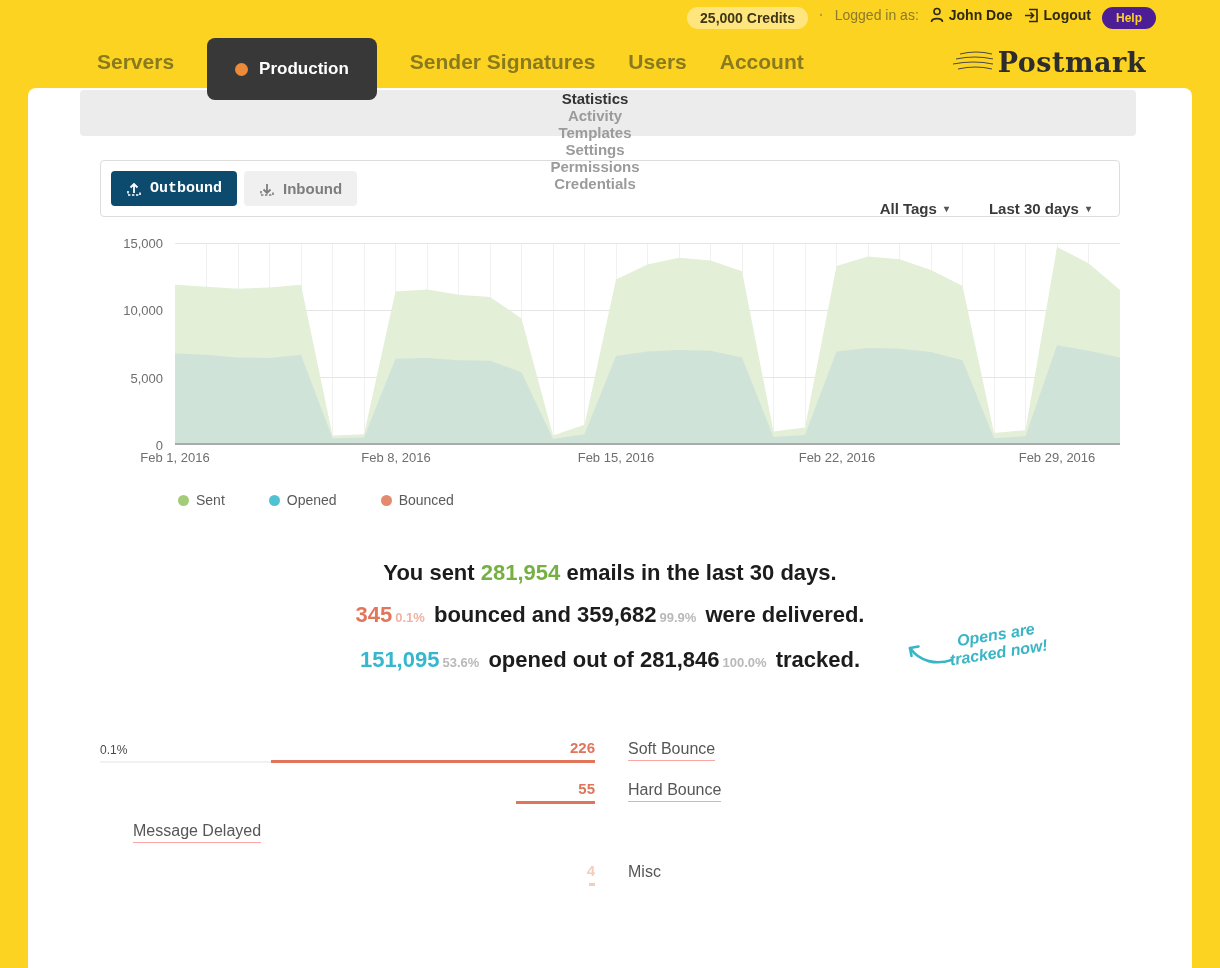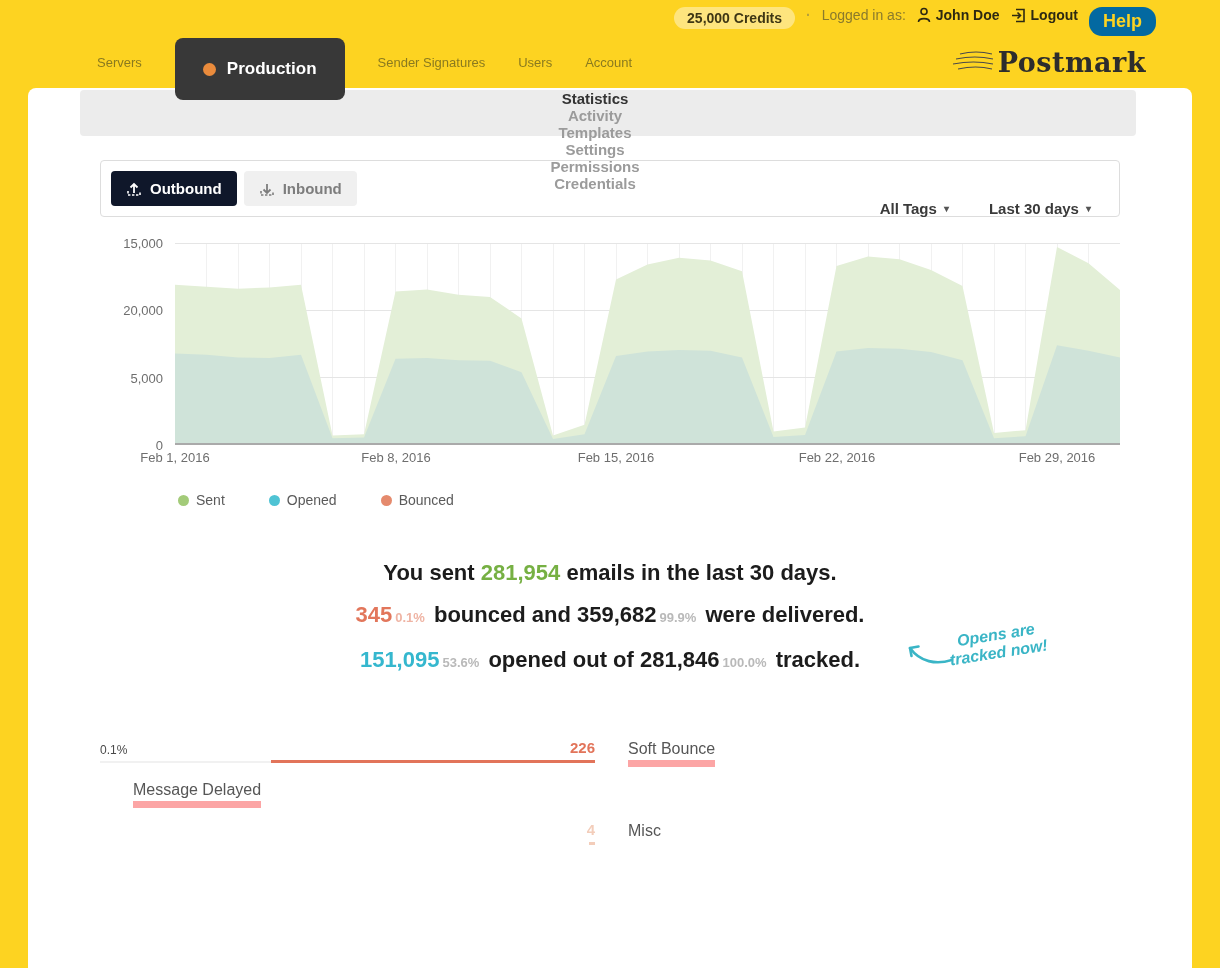--- a/index.html
+++ b/index.html
@@ -15,31 +15,31 @@
   }
   .credits-pill {
     background:rgba(255,255,255,0.42); border-radius:12px; padding:3px 13px;
     font-weight:bold; color:#3e3614; cursor:pointer;
   }
   .topbar .sep { color:#b5a03b; font-weight:bold; }
   .topbar .who { color:#8a7a2c; }
   .topbar .strong { font-weight:bold; color:#2e2912; cursor:pointer; }
   .topbar svg { display:block; }
   .help-pill {
-    background:#0369a1; color:#fdd321; font-weight:bold; border-radius:13px;
-    padding:4px 14px; cursor:pointer; font-size:18px;
+    background:#4c1d95; color:#fdd321; font-weight:bold; border-radius:13px;
+    padding:4px 14px; cursor:pointer; font-size:12px;
   }
   .iconrow { display:flex; align-items:center; gap:5px; }
   
   .mainnav {
     position:absolute; top:36px; left:0; right:0; height:52px; z-index:10;
     display:flex; align-items:center; padding-left:97px;
   }
   .navitem {
-    font-size:13px; font-weight:normal; color:#8a7a1f; cursor:pointer; margin-right:33px;
+    font-size:21px; font-weight:bold; color:#8a7a1f; cursor:pointer; margin-right:33px;
   }
   .nav-tab {
     background:#383838; border-radius:8px; height:62px; align-self:flex-start; margin-top:2px;
     display:flex; align-items:center; gap:11px; padding:0 28px; margin-left:0; margin-right:33px;
     color:#fff; font-size:17px; font-weight:bold; cursor:pointer; z-index:12;
   }
   .nav-tab .dot { width:13px; height:13px; border-radius:50%; background:#ea8b3c; }
   .brand { margin-left:auto; margin-right:74px; display:flex; align-items:center; gap:4px; cursor:pointer; }
   .brand-text {
     font-family:"DejaVu Serif", serif; font-weight:bold; font-size:27px; color:#2d2d2d;
@@ -57,21 +57,21 @@
   }
   .subnav-item { font-size:15px; font-weight:bold; color:#9b9b9b; margin-right:46px; cursor:pointer; }
   .subnav-item.active { color:#333; }
   
   .toolbar {
     margin:24px 72px 0 72px; height:57px; border:1px solid #ddd; border-radius:4px;
     display:flex; align-items:center; padding:0 10px; background:#fff;
   }
   .btn { display:flex; align-items:center; gap:8px; border-radius:4px; padding:9px 15px;
          font-size:15px; font-weight:bold; cursor:pointer; }
-  .btn-outbound { background:#0f172a; color:#fff; }
+  .btn-outbound { background:#0c4a6e; color:#fff;font-family:Liberation Mono, monospace; }
   .btn-inbound  { background:#f0f0f0; color:#7d7d7d; margin-left:7px; }
   .toolbar-right { margin-left:auto; display:flex; align-items:center; gap:40px; padding-right:18px; }
   .dropdown { font-size:15px; font-weight:bold; color:#3a3a3a; cursor:pointer; display:flex; align-items:center; gap:7px;margin-top:40px; }
   .caret { font-size:10px; color:#555; }
   
   .chart-area { margin:26px 72px 0 72px; display:flex; }
   .y-labels { width:75px; position:relative; height:202px; }
   .y-labels span { position:absolute; right:12px; font-size:13px; color:#6e6e6e; }
   #chart-svg { border-bottom:2px solid #aaa; display:block; }
   .x-labels { margin-left:147px; position:relative; height:22px; margin-top:5px; }
@@ -94,21 +94,21 @@
   }
   .annotation svg { position:absolute; left:0; top:2px; }
   
   .bounce { margin:54px 0 0 72px; }
   .bounce-row { display:flex; align-items:flex-start; height:22px; margin-bottom:19px; }
   .bar-cell { width:495px; position:relative; text-align:right; font-size:15px; font-weight:bold; line-height:20px; }
   .bar-cell .track { position:absolute; left:0; top:23px; width:100%; height:2px; background:#f1f1f1; }
   .bar-cell .bar { position:absolute; right:0; top:22px; height:3px; }
   .bar-cell .totpct { position:absolute; left:0; top:2px; font-size:12px; font-weight:normal; color:#494949; }
   .bounce-label { margin-left:33px; font-size:16px; color:#565656; line-height:21px; cursor:pointer;
-                  border-bottom:7px solid #fca5a5; padding-bottom:1px; }
+                  border-bottom:1px solid #fca5a5; padding-bottom:1px; }
   .bounce-label.nolink { border-bottom:none; cursor:default; }
 </style>
 </head>
 <body>
 
 <div class="topbar">
   <span class="credits-pill">25,000 Credits</span>
   <span class="sep">·</span>
   <span class="who">Logged in as:</span>
   <span class="iconrow">
@@ -182,21 +182,21 @@
       <span class="dropdown">
         <span>Last 30 days</span>
         <span class="caret">▾</span>
       </span>
     </span>
   </div>
 
   <div class="chart-area">
     <div class="y-labels" id="y-labels">
         <span style="top: -7px;">15,000</span>
-        <span style="top: 60px;">20,000</span>
+        <span style="top: 60px;">10,000</span>
         <span style="top: 128px;">5,000</span>
         <span style="top: 195px;">0</span>
       </div>
     <svg id="chart-svg" width="945" height="202">
         <line x1="31.5" y1="0" x2="31.5" y2="202" stroke="#f1f1f1" stroke-width="1" shape-rendering="crispEdges"></line>
         <line x1="63.0" y1="0" x2="63.0" y2="202" stroke="#f1f1f1" stroke-width="1" shape-rendering="crispEdges"></line>
         <line x1="94.5" y1="0" x2="94.5" y2="202" stroke="#f1f1f1" stroke-width="1" shape-rendering="crispEdges"></line>
         <line x1="126.0" y1="0" x2="126.0" y2="202" stroke="#f1f1f1" stroke-width="1" shape-rendering="crispEdges"></line>
         <line x1="157.5" y1="0" x2="157.5" y2="202" stroke="#f1f1f1" stroke-width="1" shape-rendering="crispEdges"></line>
         <line x1="189.0" y1="0" x2="189.0" y2="202" stroke="#f1f1f1" stroke-width="1" shape-rendering="crispEdges"></line>
@@ -275,20 +275,24 @@
       </div>
     </div>
   </div>
 
   <div class="bounce" id="bounce">
       <div class="bounce-row">
         <div class="bar-cell" style="color: rgb(226, 116, 90);"><div class="track"></div><span class="totpct">0.1%</span><span>226</span><div class="bar" style="background: rgb(226, 116, 90); width: 324px;"></div></div>
         <span class="bounce-label">Soft Bounce</span>
       </div>
       <div class="bounce-row">
+        <div class="bar-cell" style="color: rgb(226, 116, 90);"><span>55</span><div class="bar" style="background: rgb(226, 116, 90); width: 79px;"></div></div>
+        <span class="bounce-label">Hard Bounce</span>
+      </div>
+      <div class="bounce-row">
         <span class="bounce-label">Message Delayed</span>
       </div>
       <div class="bounce-row">
         <div class="bar-cell" style="color: rgb(243, 205, 186);"><span>4</span><div class="bar" style="background: rgb(243, 205, 186); width: 6px;"></div></div>
         <span class="bounce-label nolink">Misc</span>
       </div>
     </div>
 
 </div>
 

